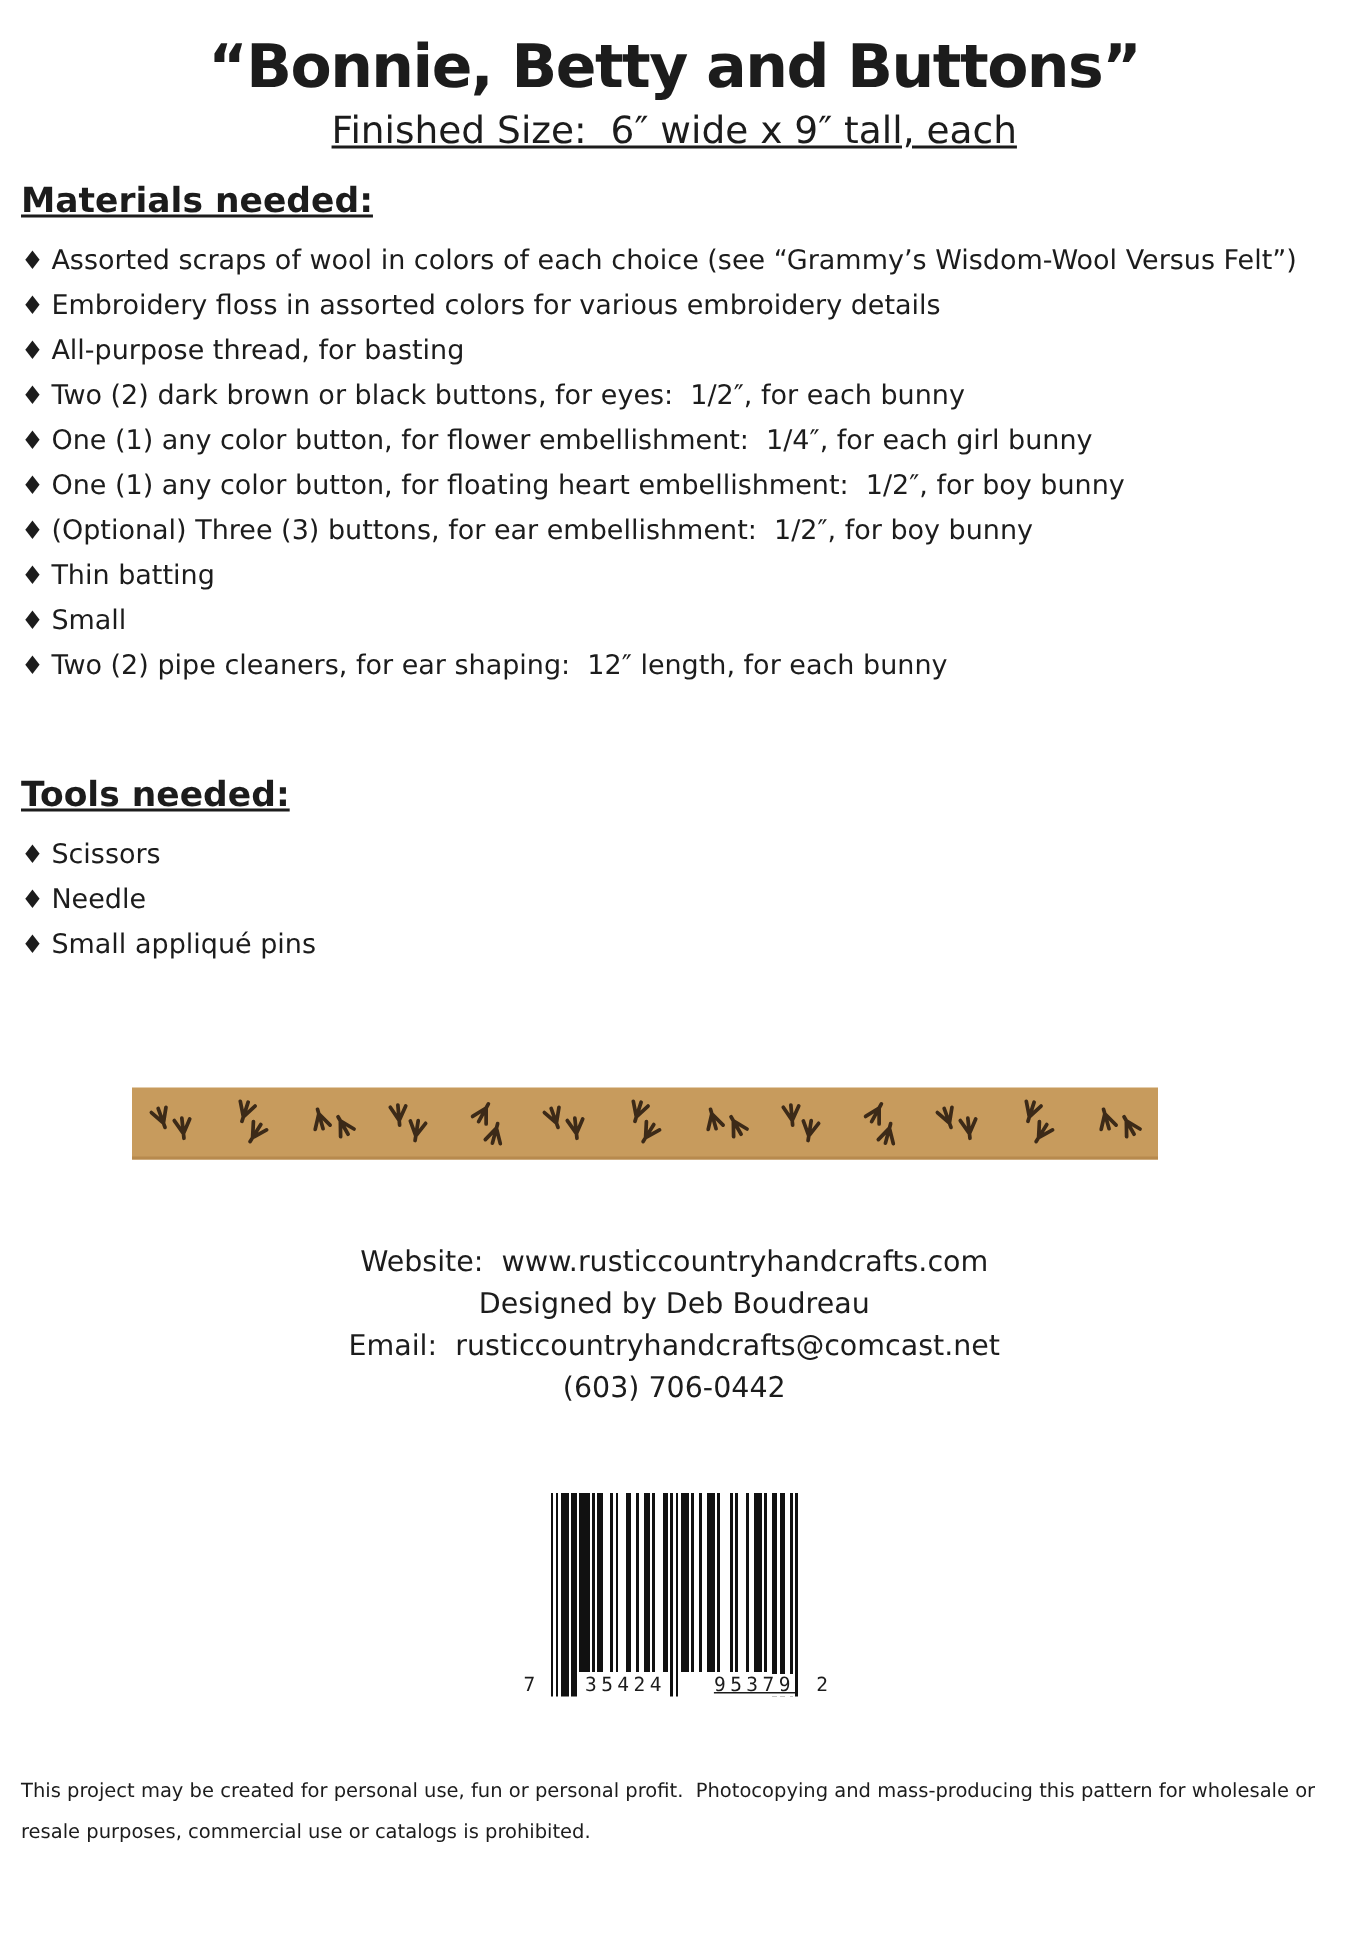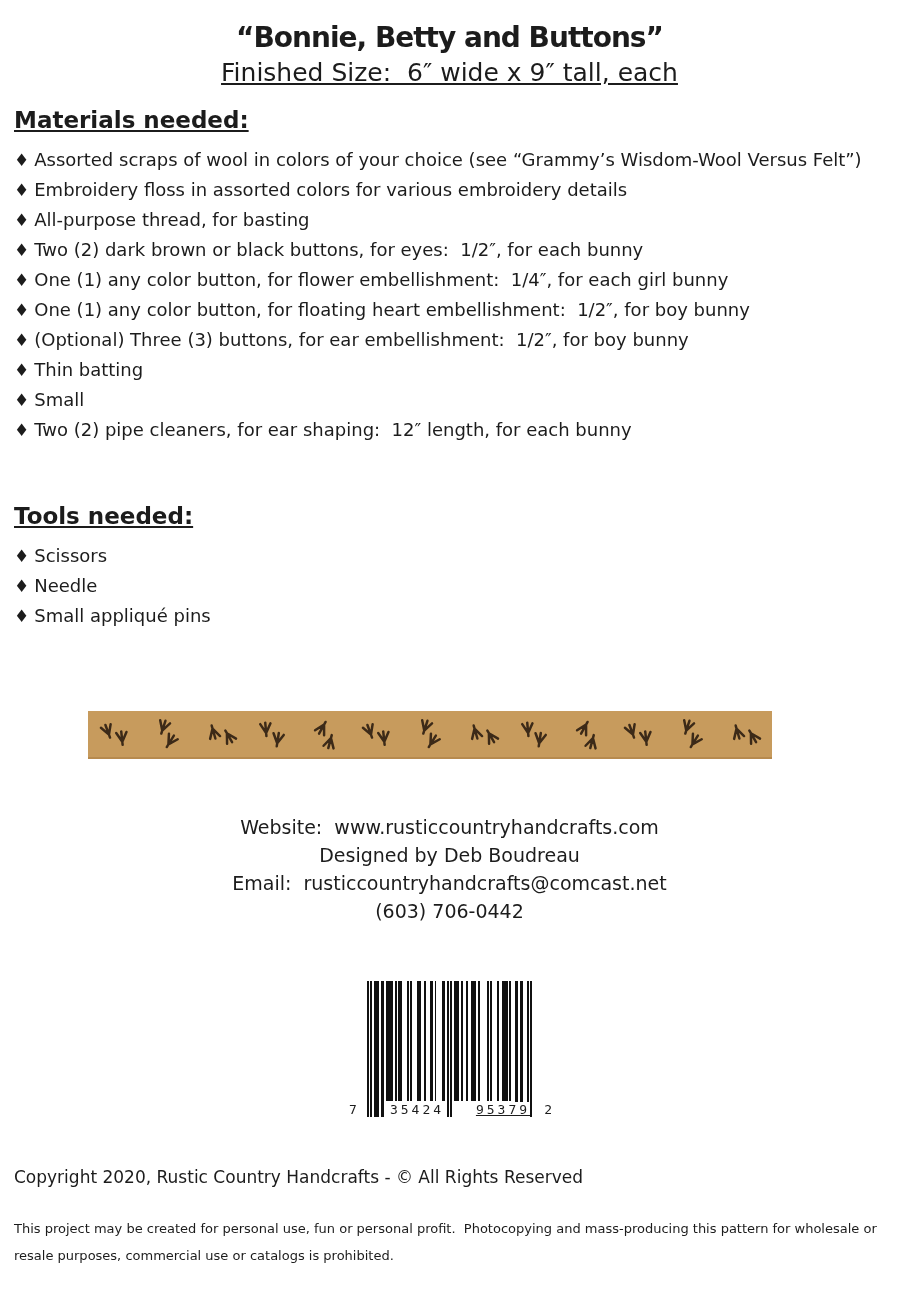--- a/index.html
+++ b/index.html
@@ -11,21 +11,21 @@
     color: #1c1c1c;
     font-family: "DejaVu Sans", sans-serif;
     overflow: hidden;
   }
   [data-bind], [data-bind-item] { white-space: pre-wrap; }
 
   .page { width: 899px; padding: 0 14px; }
 
   .title {
     text-align: center;
-    font-size: 28px;
+    font-size: 40px;
     font-weight: 600;
     letter-spacing: -1px;
     margin-top: 22px;
     line-height: 1.15;
   }
   .subtitle {
     text-align: center;
     font-size: 25px;
     font-weight: 500;
     margin-top: 4px;
@@ -114,21 +114,21 @@
 <div class="page">
 
   <div class="title" data-bind="page.title">“Bonnie, Betty and Buttons”</div>
   <div class="subtitle" data-bind="page.subtitle">Finished Size:  6″ wide x 9″ tall, each</div>
 
   <div class="section-heading" data-bind="materials.heading">Materials needed:</div>
   <ul class="bullet-list">
 
   <li>
       <span class="bullet-glyph" data-bind="bullet">♦</span>
-      <span data-bind-item=".">Assorted scraps of wool in colors of your choice (see “Grammy’s Wisdom-Wool Versus Felt”)</span>
+      <span data-bind-item=".">Assorted scraps of wool in colors of each choice (see “Grammy’s Wisdom-Wool Versus Felt”)</span>
     </li>
       <li>
       <span class="bullet-glyph" data-bind="bullet">♦</span>
       <span data-bind-item=".">Embroidery floss in assorted colors for various embroidery details</span>
     </li>
       <li>
       <span class="bullet-glyph" data-bind="bullet">♦</span>
       <span data-bind-item=".">All-purpose thread, for basting</span>
     </li>
       <li>
@@ -370,17 +370,16 @@
         <rect x="92" y="0" width="1" height="100" fill="#111"></rect>
         <rect x="94" y="0" width="1" height="100" fill="#111"></rect>
       </svg>
     <span class="barcode-digit bd-left" data-bind="barcode.digit_left">7</span>
     <span class="barcode-group bd-g1" data-bind="barcode.digit_group1">35424</span>
     <span class="barcode-group bd-g2" data-bind="barcode.digit_group2">95379</span>
     <span class="barcode-digit bd-right" data-bind="barcode.digit_right">2</span>
   </div>
 
   <div class="footer">
-    <div class="footer-copyright" data-bind="footer.copyright">Copyright 2020, Rustic Country Handcrafts - © All Rights Reserved</div>
     <div class="footer-legal" data-bind="footer.legal">This project may be created for personal use, fun or personal profit.  Photocopying and mass-producing this pattern for wholesale or resale purposes, commercial use or catalogs is prohibited.</div>
   </div>
 
 </div>
 
 </body></html>

